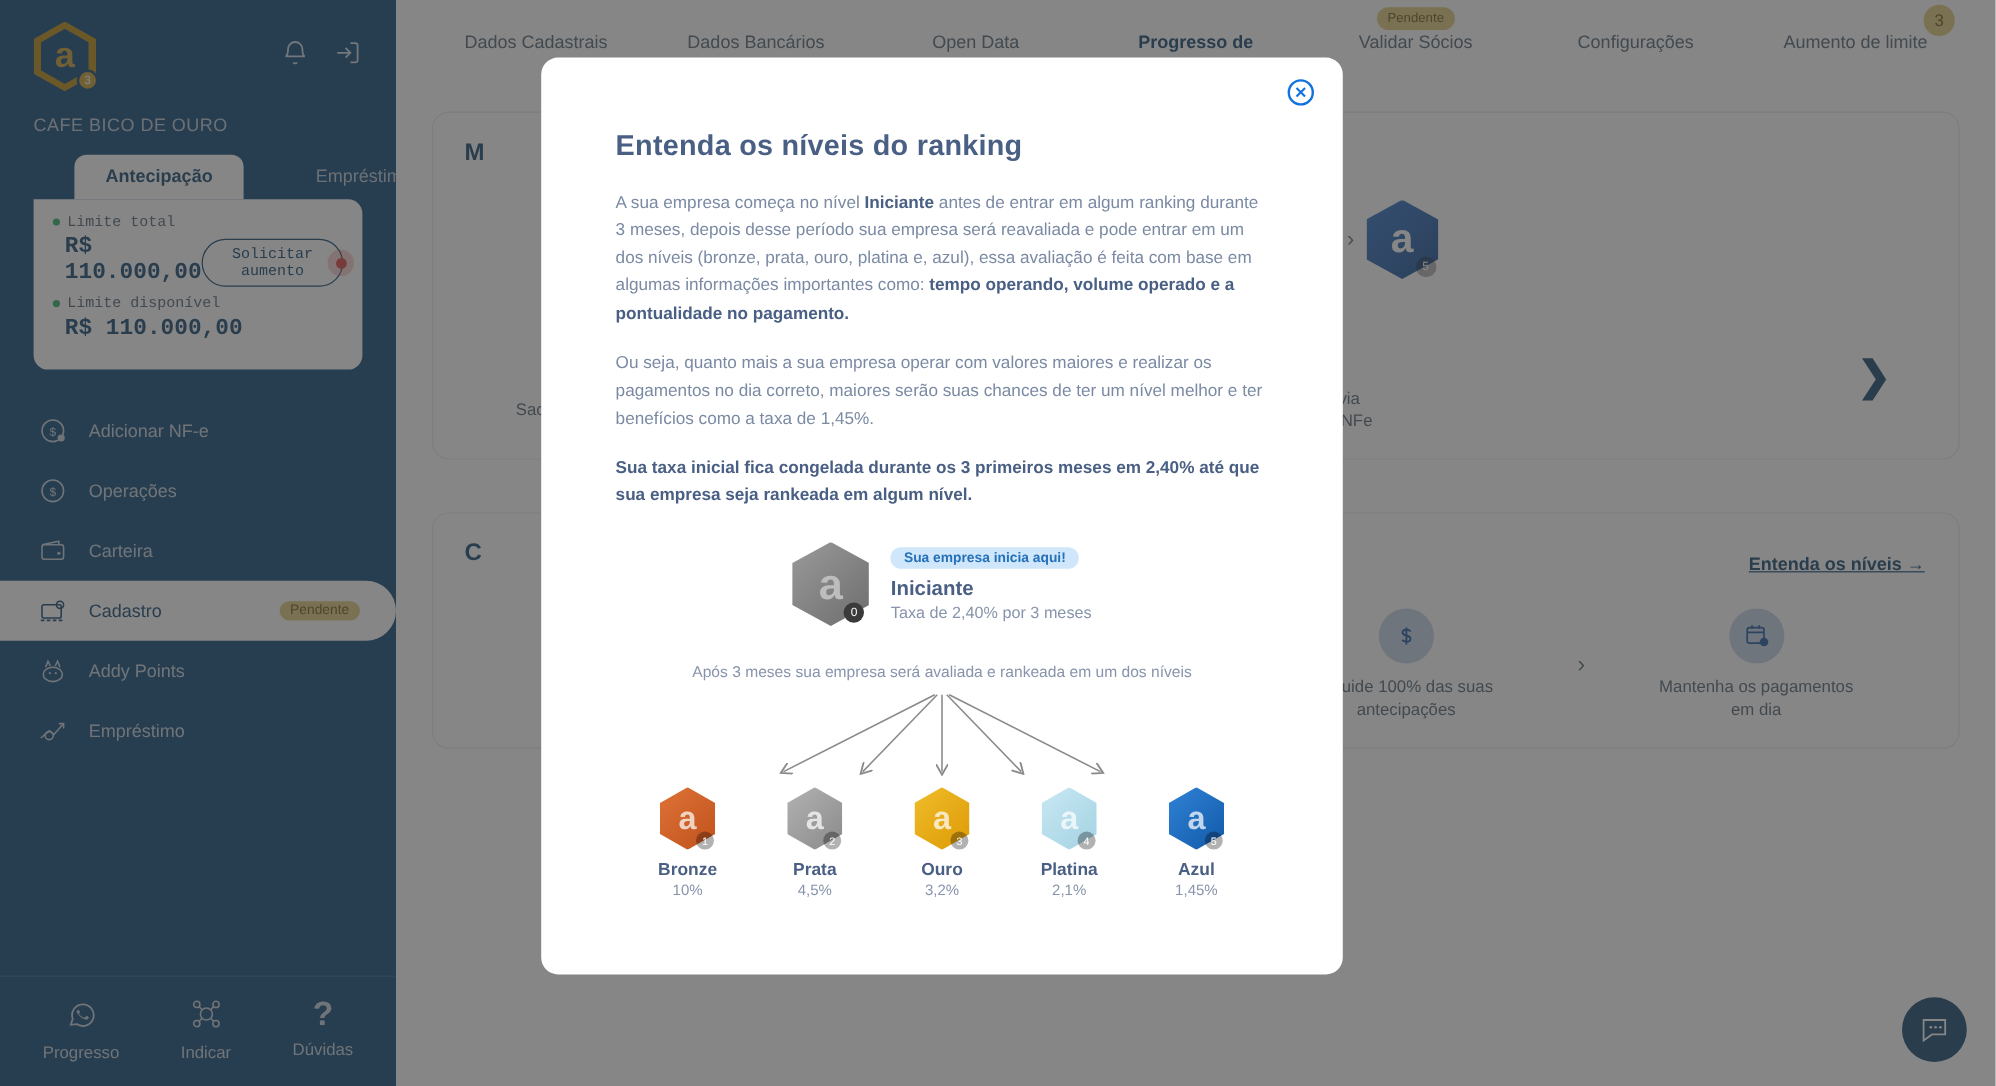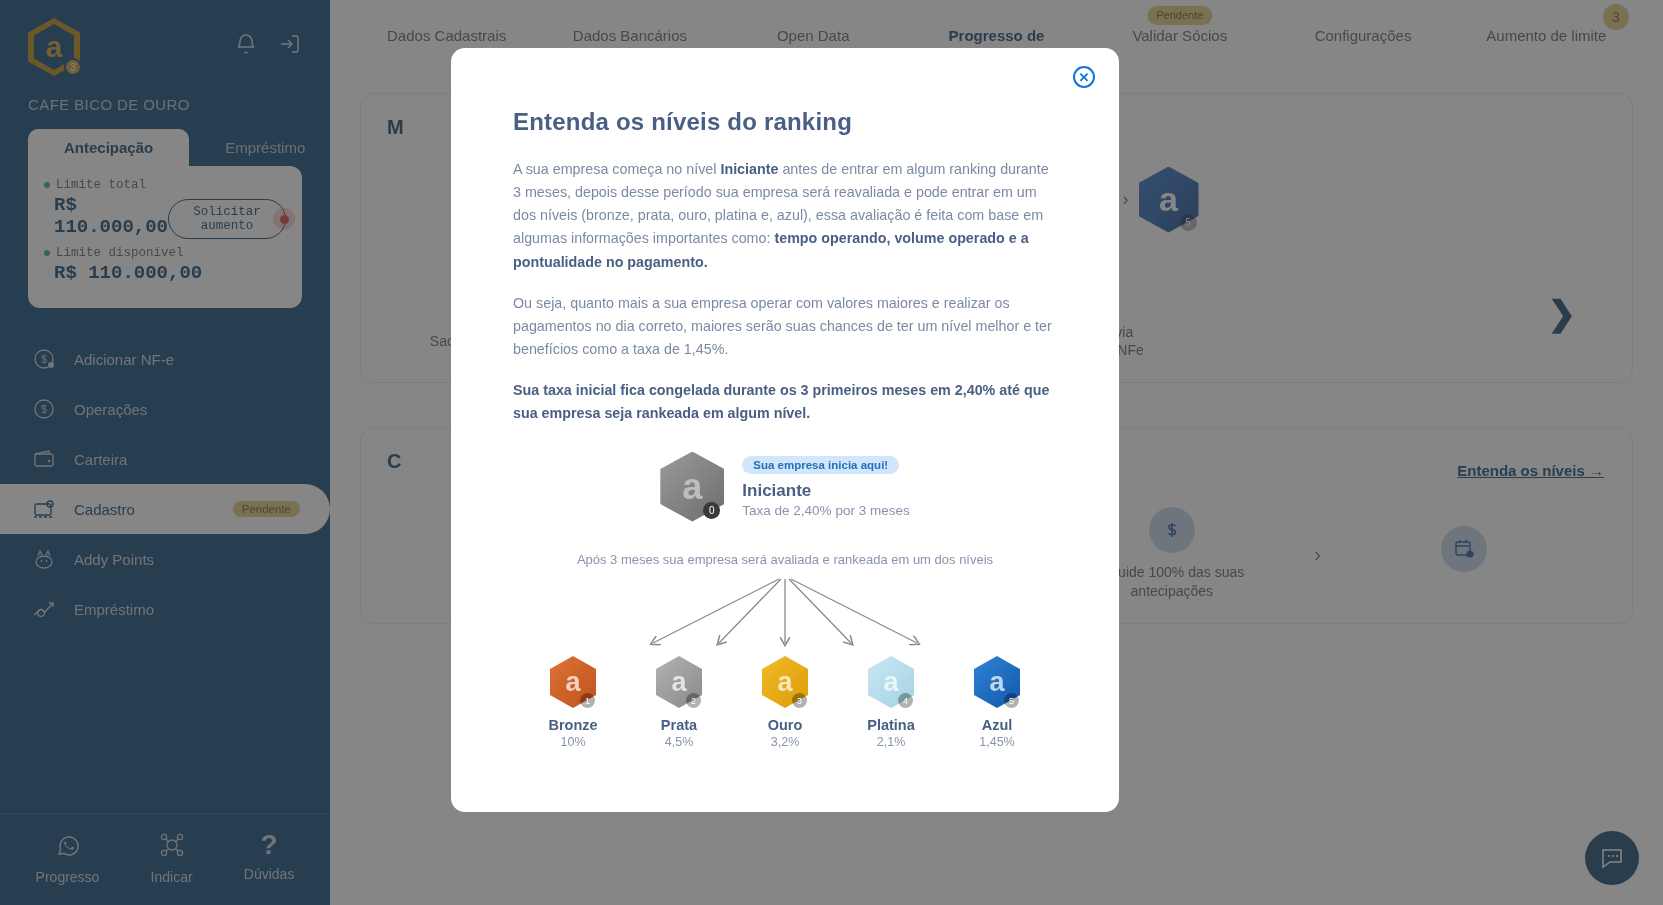--- a/index.html
+++ b/index.html
@@ -38,22 +38,23 @@
     background:#c99a2e;color:#fff;font-size:10px;display:flex;align-items:center;justify-content:center;
     border:2px solid #064273;
   }
   .sb-icons{ display:flex; gap:20px; margin-top:14px; }
   .sb-ico{ width:24px;height:24px; color:#cfd8e0; cursor:pointer;}
   .company{ margin-top:20px; font-size:15px; color:#b9c6d2; letter-spacing:.4px;}
 
   .tabs-card{ margin:16px 28px 0 28px; }
   .tabs-row{ display:flex; }
   .tab{
-    padding:10px 36px; font-size:15px; border-radius:10px 10px 0 0; cursor:pointer;
+    padding:10px 26px; font-size:15px; border-radius:10px 10px 0 0; cursor:pointer;
     color:#b9c6d2;
+    margin-left:34px;
   }
   .tab.active{ background:#ffffff; color:#0b3f6b; font-weight:bold; }
   .limit-box{
     background:#ffffff; border-radius:0 12px 12px 12px; padding:12px 16px 16px 16px;font-family:Liberation Mono, monospace;
   }
   .lim-label{ font-size:12.5px; color:#4d5f70; display:flex; align-items:center; gap:6px;}
   .dot-g{ width:6px;height:6px;border-radius:50%;background:#27ae60;display:inline-block;}
   .lim-val{ font-size:19px; color:#0b3f6b; font-weight:bold; margin:2px 0 8px 10px;}
   .lim-row{ display:flex; align-items:center; justify-content:space-between;}
   .btn-outline{
@@ -438,20 +439,21 @@
         </div>
         <div class="chev" style="font-size:20px;">›</div>
         <div class="benefit">
           <div class="b-circ blue">
             <svg width="24" height="24" viewBox="0 0 24 24" fill="none" stroke="#17539c" stroke-width="1.4">
                 <rect x="4" y="5" width="14" height="13" rx="2"></rect>
                 <path d="M4 9h14M8 3v3M14 3v3"></path>
                 <circle cx="18" cy="17" r="3.6" fill="#17539c" stroke="none"></circle>
               </svg>
           </div>
+          <div class="b-txt">Mantenha os pagamentos em dia</div>
         </div>
       </div>
     </div>
 
     <div class="chat-fab">
       <svg width="28" height="28" viewBox="0 0 28 28" fill="none" stroke="#ffffff" stroke-width="1.5">
         <path d="M5 6h18v12H12l-7 5z"></path>
           <circle cx="11" cy="12" r="1.1" fill="#fff" stroke="none"></circle>
           <circle cx="15" cy="12" r="1.1" fill="#fff" stroke="none"></circle>
           <circle cx="19" cy="12" r="1.1" fill="#fff" stroke="none"></circle>

